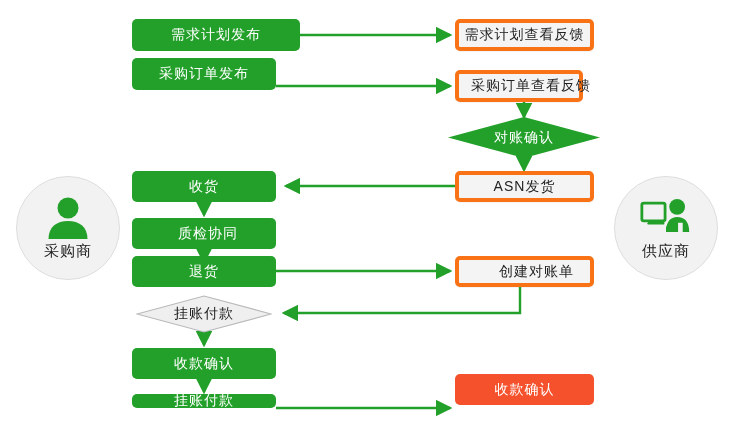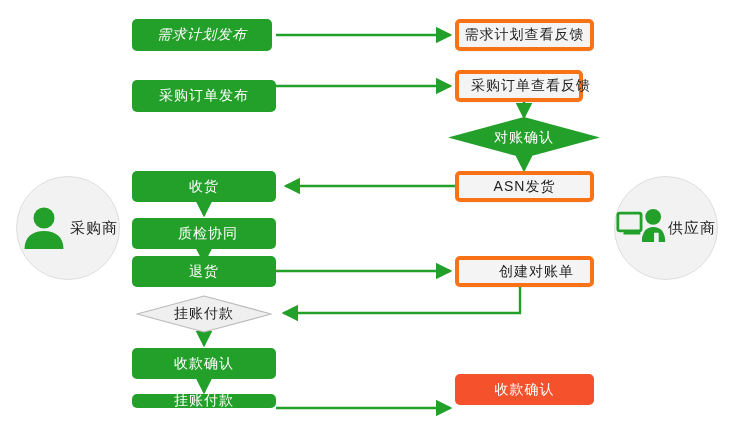--- a/index.html
+++ b/index.html
@@ -94,21 +94,21 @@
   
   .actor {
     position: absolute;
     width: 104px;
     height: 104px;
     border-radius: 50%;
     background: #f2f2f2;
     border: 1px solid #dedede;
     box-sizing: border-box;
     display: flex;
-    flex-direction: row;
+    flex-direction: column;
     align-items: center;
     justify-content: center;
     z-index: 3;
   }
   .actor .glyph {
     width: 52px;
     height: 46px;
     display: block;
     margin-bottom: 1px;
   }
@@ -180,25 +180,25 @@
       <path d="M8,29 C8,27 10,26.5 13,26.5 L24,26.5 C26,26.5 27,28 26,30 L9,30 C7,30 7,29.6 8,29 Z" fill="#22a02a"></path>
 
       <circle cx="40" cy="11" r="8.5" fill="#22a02a"></circle>
 
       <path d="M28,38 C28,27 33,22 40,22 C48,22 53,27 53,38 L46,38 L46,28 L41,28 L41,38 Z" fill="#22a02a"></path>
       <rect x="28" y="31" width="12" height="7" rx="3" fill="#22a02a"></rect>
     </svg>
     <span class="alabel">供应商</span>
   </div>
 
-  <div class="node green" style="left:132px; top:19px; width:140px; height:32px;font-style:italic;">
+  <div class="node green" style="left:132px; top:19px; width:168px; height:32px;">
     <span>需求计划发布</span>
   </div>
 
-  <div class="node green" style="left:132px; top:80px; width:144px; height:32px;justify-content:center;">
+  <div class="node green" style="left:132px; top:58px; width:144px; height:32px;justify-content:center;">
     <span>采购订单发布</span>
   </div>
 
   <div class="node green" style="left:132px; top:171px; width:144px; height:31px;">
     <span>收货</span>
   </div>
 
   <div class="node green" style="left:132px; top:218px; width:144px; height:31px;padding-left:8px;">
     <span>质检协同</span>
   </div>

